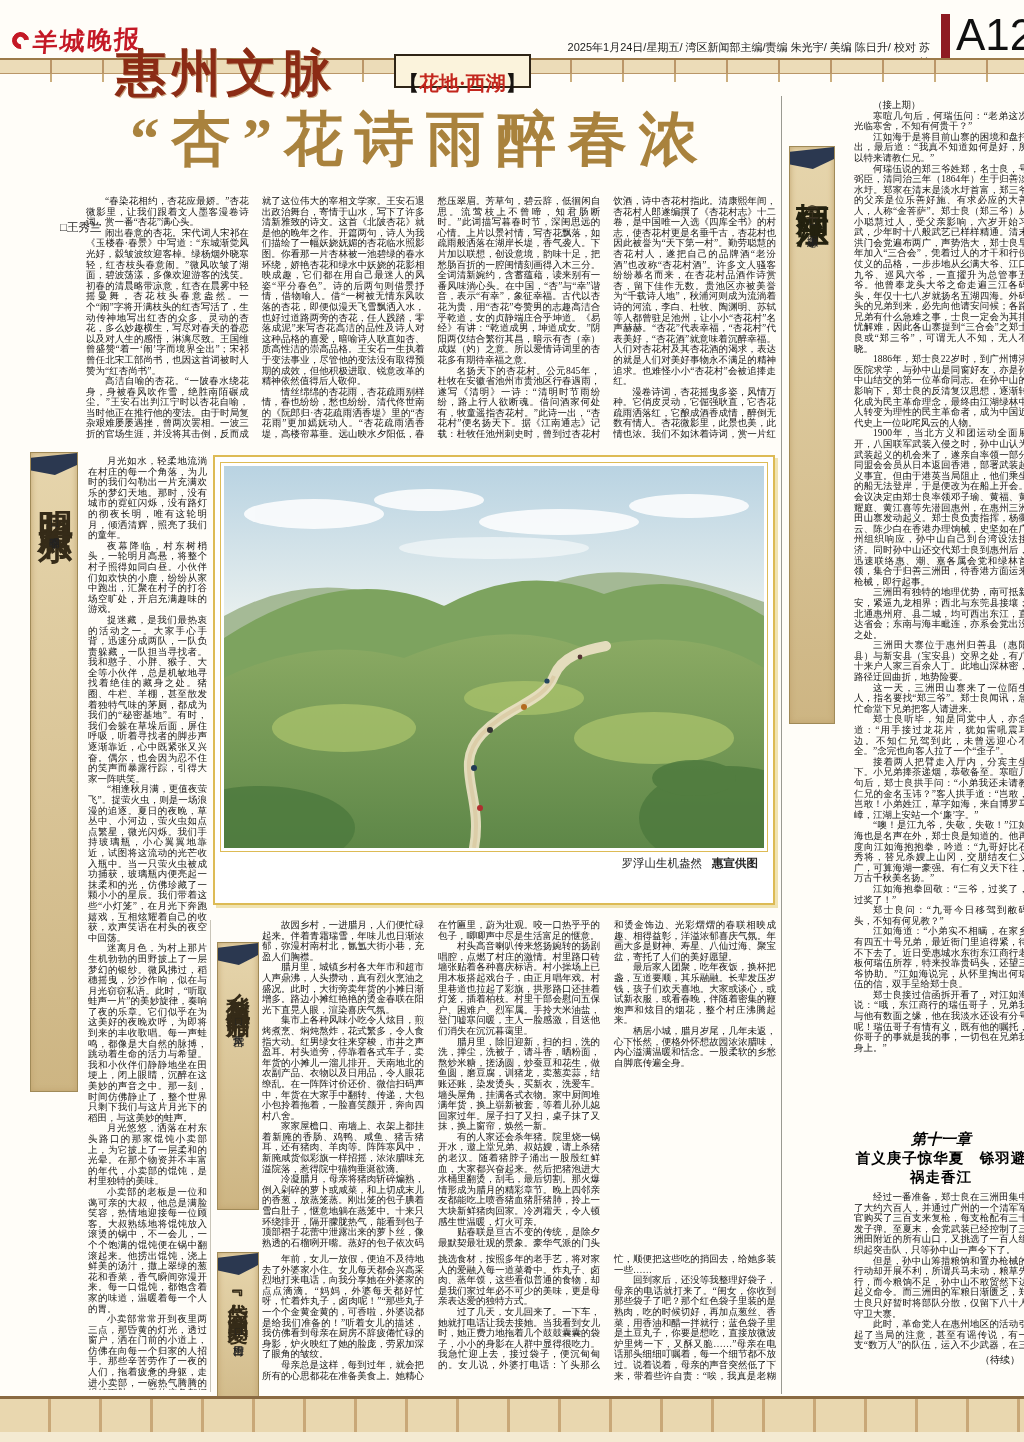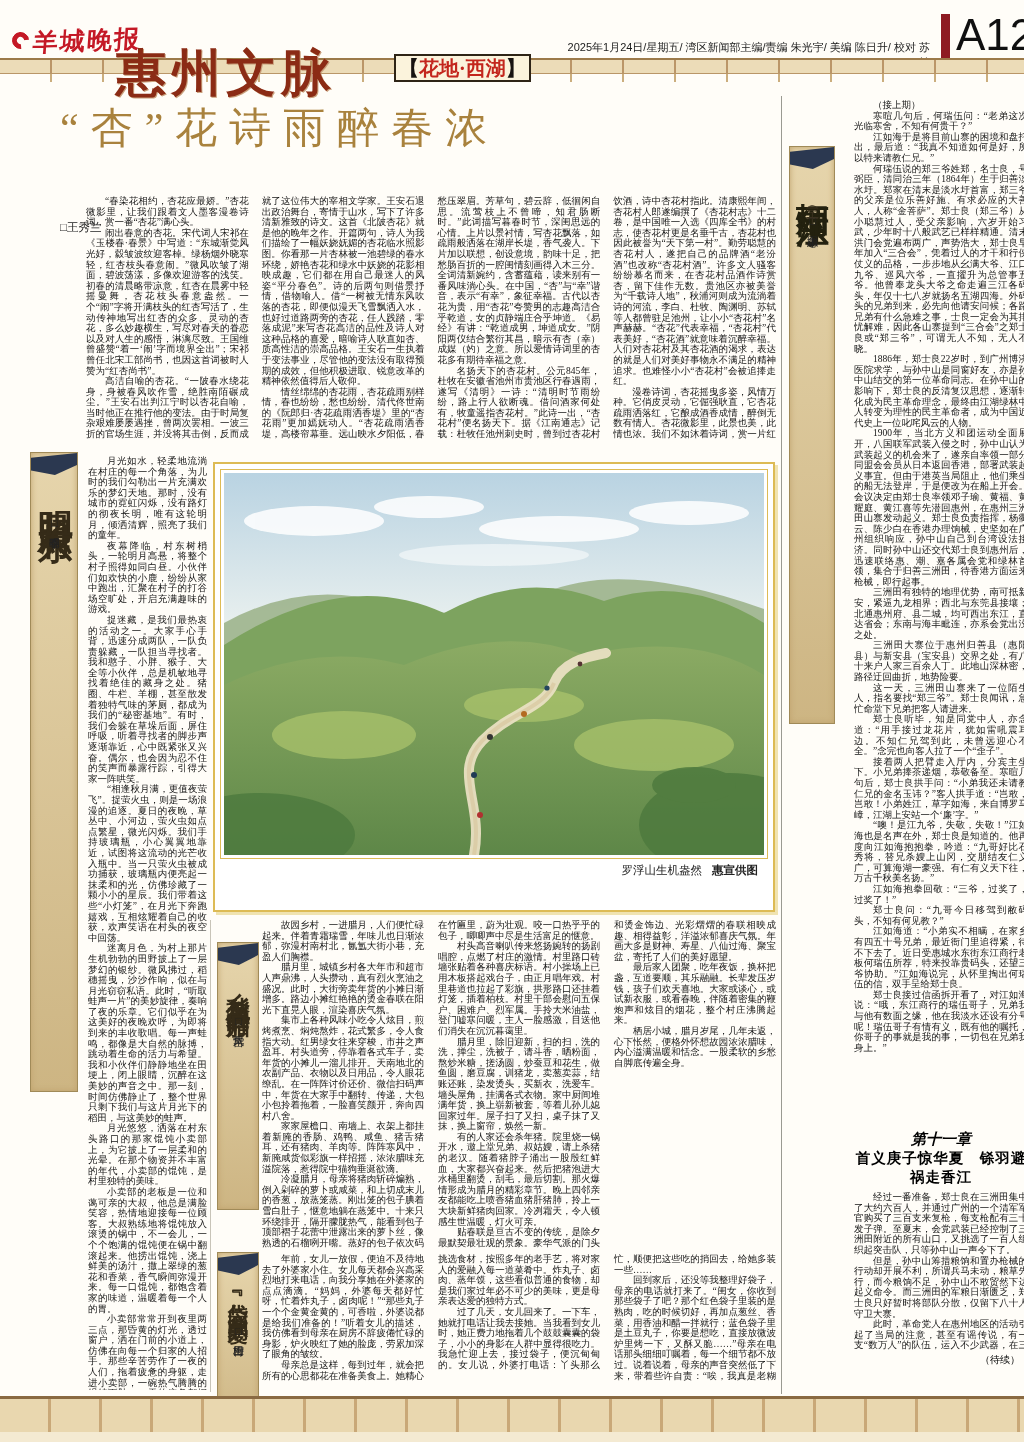--- a/index.html
+++ b/index.html
@@ -16,43 +16,43 @@
   .logo-text { color:#c41926; font-weight:bold; font-size:25px; letter-spacing:2px;
                transform:skewX(-6deg) rotate(-2deg); }
   .dateline { position:absolute; left:560px; top:40px; width:370px; text-align:right;
               font-size:11px; color:#1b1b1b; font-family:"Liberation Sans",sans-serif; }
   .pagebar { position:absolute; left:941px; top:14px; width:9px; height:48px; background:#8e1b22; }
   .pageno  { position:absolute; left:956px; top:10px; font-size:44px; color:#101010;
              font-family:"Liberation Sans",sans-serif; }
   .section-title { position:absolute; left:116px; top:40px; font-size:50px; font-weight:bold;
                    color:#8b2b15; letter-spacing:5px; z-index:3; text-shadow:1px 1px 0 #c9a07c; }
   .section-box { position:absolute; left:394px; top:54px; z-index:3; border:2px solid #2e2416;
-                 background:#fbf3dc; padding:0 3px; font-size:20px; font-weight:bold; height:28px;
+                 background:#fbf3dc; padding:15px 3px; font-size:20px; font-weight:bold; height:28px;
                  line-height:24px; }
   .section-box .bracket { color:#171310; }
   .section-box .sub-red { color:#c3261d; }
 
   
   .strip-top { position:absolute; left:0; top:58px; width:1024px; height:16px; z-index:1;
       background:#ecdcb8 repeating-linear-gradient(90deg, transparent 0 50px, #bb9668 50px 52px);
       border-top:2px solid #9c7a4a; border-bottom:1px solid #b99668; }
   .strip-top-posts { position:absolute; left:0; top:74px; width:1024px; height:8px; z-index:1;
       background:repeating-linear-gradient(90deg, transparent 0 50px, #cbae7e 50px 52px); }
   .strip-bottom { position:absolute; left:0; top:1396px; width:1024px; height:36px;
       background:#e9d7af repeating-linear-gradient(90deg, transparent 0 48px, #c9a878 48px 51px);
       border-top:3px solid #8a6a42; }
   .strip-bottom-base { position:absolute; left:0; top:1432px; width:1024px; height:10px; background:#f4ead2; }
 
   
   .btxt { font-size:9.5px; line-height:10.6px; text-align:justify; color:#141414; }
   .btxt p { text-indent:2em; }
 
   
-  .main-title { position:absolute; left:60px; top:100px; width:720px; 
-                font-size:42px; font-weight:normal; color:#a9823d; letter-spacing:12px; z-index:2; }
+  .main-title { position:absolute; left:60px; top:100px; width:720px; text-align:center;
+                font-size:59px; font-weight:bold; color:#a9823d; letter-spacing:12px; z-index:2; }
   .main-byline { position:absolute; left:60px; top:176px; width:720px; text-align:left;
                  font-size:11.5px; color:#222;margin-top:44px; }
   .main-body { position:absolute; left:86px; top:196px; width:690px; height:252px;
                column-count:4; column-gap:13px; column-fill:auto; overflow:hidden; }
 
   
   .vbar { position:absolute; background:linear-gradient(180deg,#e6d5ac,#cdb583);
           border:1px solid #a08a58; box-shadow:inset 0 0 6px #bfa26c;
           display:flex; flex-direction:column; align-items:center; }
   .ribbon { width:100%; height:22px; background:#2b3850; flex:none;
@@ -84,21 +84,21 @@
               column-count:3; column-gap:14px; column-fill:auto; overflow:hidden; }
 
   .bot-bar { left:217px; top:1252px; width:42px; height:186px; }
   .bot-bar .vchars { font-size:21px; }
   .bot-body { position:absolute; left:262px; top:1254px; width:514px; height:136px;
               column-count:3; column-gap:14px; column-fill:auto; overflow:hidden; }
 
   
   .photo-frame { position:absolute; left:213px; top:455px; width:562px; height:450px;
                  border:2px solid #ddbb55; background:#fff; padding:5px;
-                 box-shadow:3px 3px 0 #f0e3b0;margin-top:7px; }
+                 box-shadow:3px 3px 0 #f0e3b0; }
   .photo-inner { border:1px solid #ddbb55; padding:3px; }
   .photo-inner svg { display:block; width:540px; height:382px; }
   .photo-caption { height:22px; line-height:22px; text-align:right; padding-right:10px;
                    font-size:11.5px; color:#222; }
   .photo-caption .credit { font-weight:bold; margin-left:10px; }
 
   
   .vline-right { position:absolute; left:781px; top:96px; width:1px; height:1298px; background:#9a9a92; }
   .vline-mid   { position:absolute; left:210px; top:920px; width:1px; height:472px; background:#c8c4b8; }
 </style>

